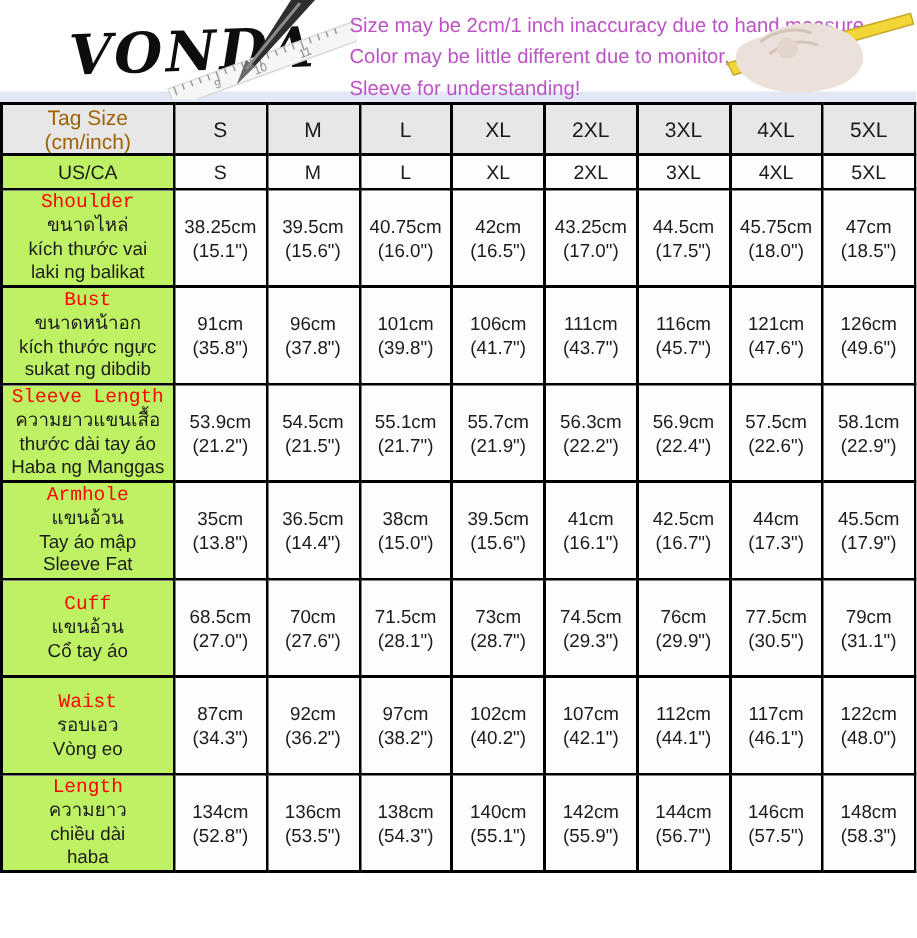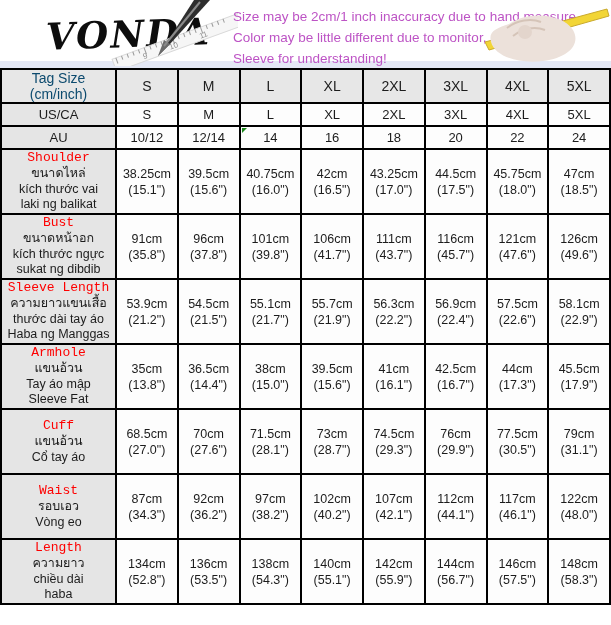--- a/index.html
+++ b/index.html
@@ -12,23 +12,23 @@
         font-weight:bold;font-style:italic;font-size:37px;color:#0d0d0d;
         letter-spacing:2px;transform:rotate(-2deg);}
   .notes{position:absolute;left:233px;top:6px;font-size:13.5px;line-height:21px;color:#bd54c5;}
   .illus-left{position:absolute;left:108px;top:0;}
   .illus-right{position:absolute;right:0;top:2px;}
 
   
   table{border-collapse:collapse;table-layout:fixed;width:611px;}
   td{border:2px solid #000;text-align:center;vertical-align:middle;
      padding:0;position:relative;background:#fdfdfd;}
-  .label-cell{background:#e5e5e5;}
+  .label-cell{background:#bef264;}
   .row-tag td{height:28px;background:#e7e7e7;font-size:14px;}
-  .tag-label{color:#0c4a6e;font-size:13.5px;}
+  .tag-label{color:#a16207;font-size:13.5px;}
   .row-conv td{height:21px;font-size:13px;}
   .row-meas td{height:63px;font-size:12.5px;}
   .red-line{color:#fe0000;font-size:13px;line-height:16px;font-family:Liberation Mono, monospace;}
   .sub-line{font-size:12.5px;line-height:15.5px;}
   .val-cell div{line-height:16px;}
   .flag{position:absolute;top:1px;left:1px;width:0;height:0;
         border-top:5px solid #1c8a1c;border-right:5px solid transparent;}
 </style>
 </head>
 <body>
@@ -119,31 +119,20 @@
         <td class="label-cell">US/CA</td>
         <td class="val-cell"><span>S</span></td>
         <td class="val-cell"><span>M</span></td>
         <td class="val-cell"><span>L</span></td>
         <td class="val-cell"><span>XL</span></td>
         <td class="val-cell"><span>2XL</span></td>
         <td class="val-cell"><span>3XL</span></td>
         <td class="val-cell"><span>4XL</span></td>
         <td class="val-cell"><span>5XL</span></td>
       </tr>
-      <tr class="row-conv">
-        <td class="label-cell">AU</td>
-        <td class="val-cell"><span>10/12</span></td>
-        <td class="val-cell"><span>12/14</span></td>
-        <td class="val-cell"><span class="flag"></span><span>14</span></td>
-        <td class="val-cell"><span>16</span></td>
-        <td class="val-cell"><span>18</span></td>
-        <td class="val-cell"><span>20</span></td>
-        <td class="val-cell"><span>22</span></td>
-        <td class="val-cell"><span>24</span></td>
-      </tr>
       <tr class="row-meas">
         <td class="label-cell">
           <div class="red-line">Shoulder</div>
           <div class="sub-line">ขนาดไหล่</div>
           <div class="sub-line">kích thước vai</div>
           <div class="sub-line">laki ng balikat</div>
         </td>
         <td class="val-cell">
           <div>38.25cm</div>
           <div>(15.1")</div>

